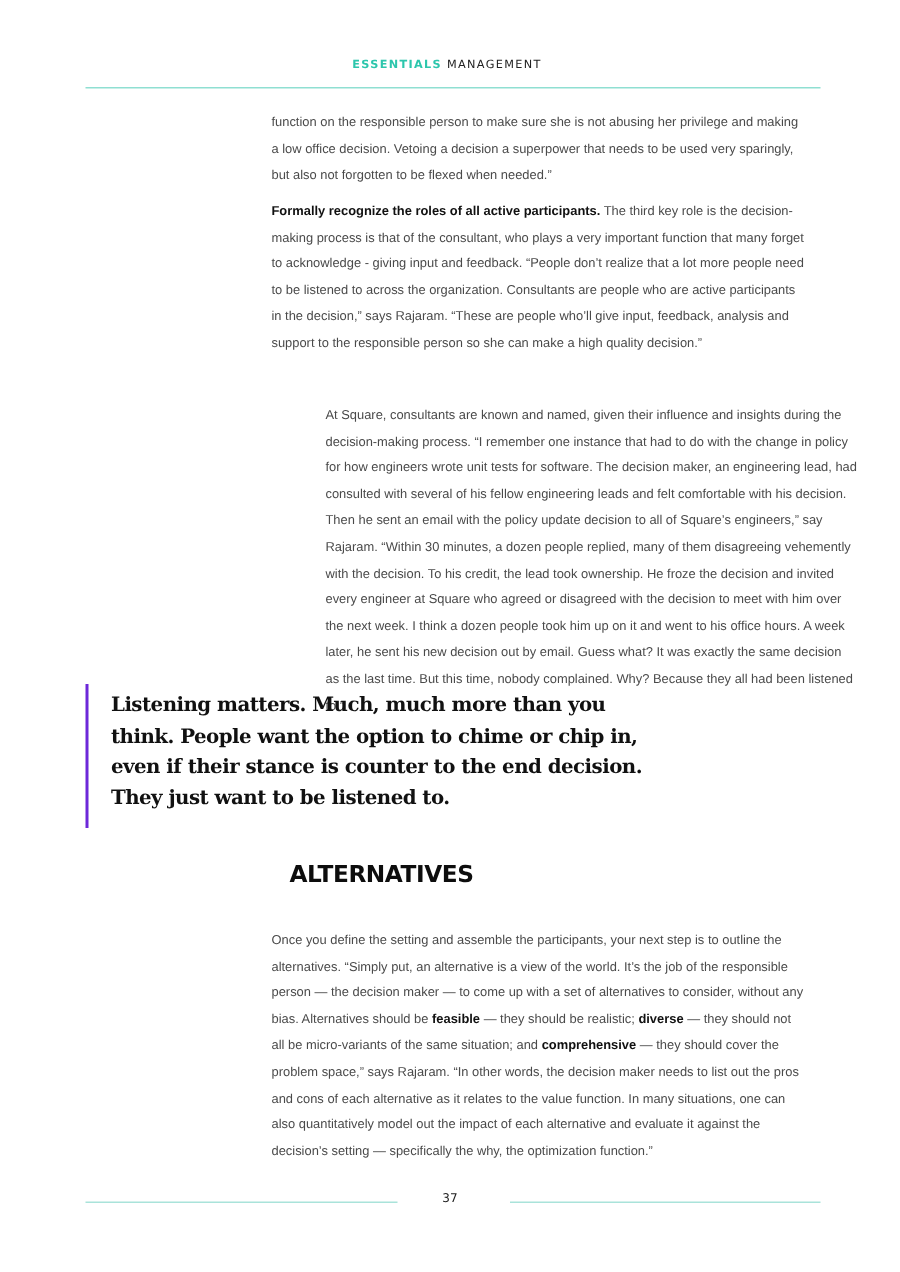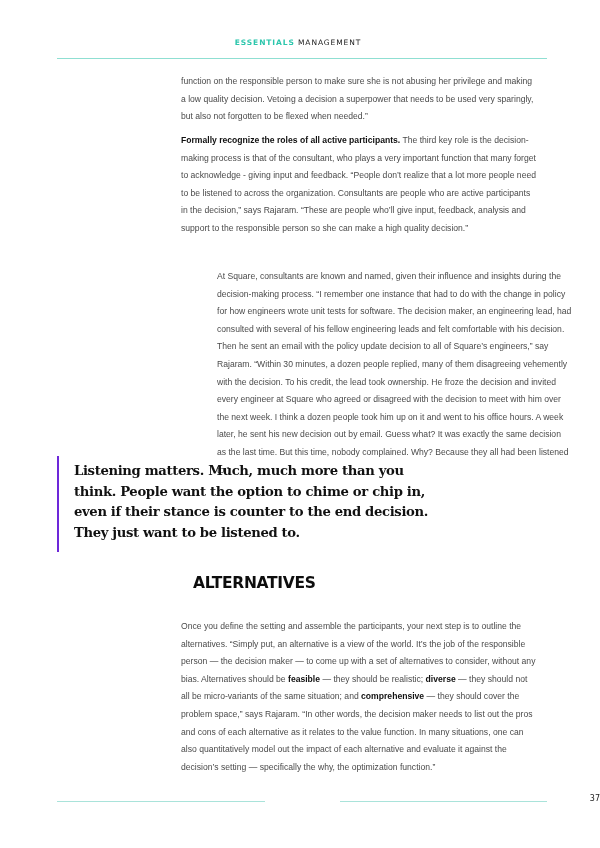--- a/index.html
+++ b/index.html
@@ -92,37 +92,37 @@
       height: 1px;
       background: #a9e3da;
     }
     .footer-rule.left { left: 57px; width: 208px; }
     .footer-rule.right { left: 340px; width: 207px; }
     .page-number {
       position: absolute;
       top: 794px;
       left: 0;
       width: 600px;
-      text-align: right;
+      text-align: center;
       font-family: "DejaVu Sans", sans-serif;
       font-size: 8px;
       color: #222222;
     }
   </style>
 </head>
 <body>
 
 <div class="header-title">
   <span class="brand">ESSENTIALS</span>
   <span>MANAGEMENT</span>
 </div>
 <div class="header-rule"></div>
 
 <div class="body-col" id="p1">
-  <p>function on the responsible person to make sure she is not abusing her privilege and making a low quality decision. Vetoing a decision a superpower that needs to be used very sparingly, but also not forgotten to be flexed when needed.”</p>
+  <p>function on the responsible person to make sure she is not abusing her privilege and making a low office decision. Vetoing a decision a superpower that needs to be used very sparingly, but also not forgotten to be flexed when needed.”</p>
 </div>
 
 <div class="body-col" id="p2">
   <p><b>Formally recognize the roles of all active participants.</b><span> The third key role is the decision-making process is that of the consultant, who plays a very important function that many forget to acknowledge - giving input and feedback. “People don’t realize that a lot more people need to be listened to across the organization. Consultants are people who are active participants in the decision,” says Rajaram. “These are people who’ll give input, feedback, analysis and support to the responsible person so she can make a high quality decision.”</span></p>
 </div>
 
 <div class="body-col" id="p3">
   <p>At Square, consultants are known and named, given their influence and insights during the decision-making process. “I remember one instance that had to do with the change in policy for how engineers wrote unit tests for software. The decision maker, an engineering lead, had consulted with several of his fellow engineering leads and felt comfortable with his decision. Then he sent an email with the policy update decision to all of Square’s engineers,” say Rajaram. “Within 30 minutes, a dozen people replied, many of them disagreeing vehemently with the decision. To his credit, the lead took ownership. He froze the decision and invited every engineer at Square who agreed or disagreed with the decision to meet with him over the next week. I think a dozen people took him up on it and went to his office hours. A week later, he sent his new decision out by email. Guess what? It was exactly the same decision as the last time. But this time, nobody complained. Why? Because they all had been listened to.”</p>
 </div>
 

